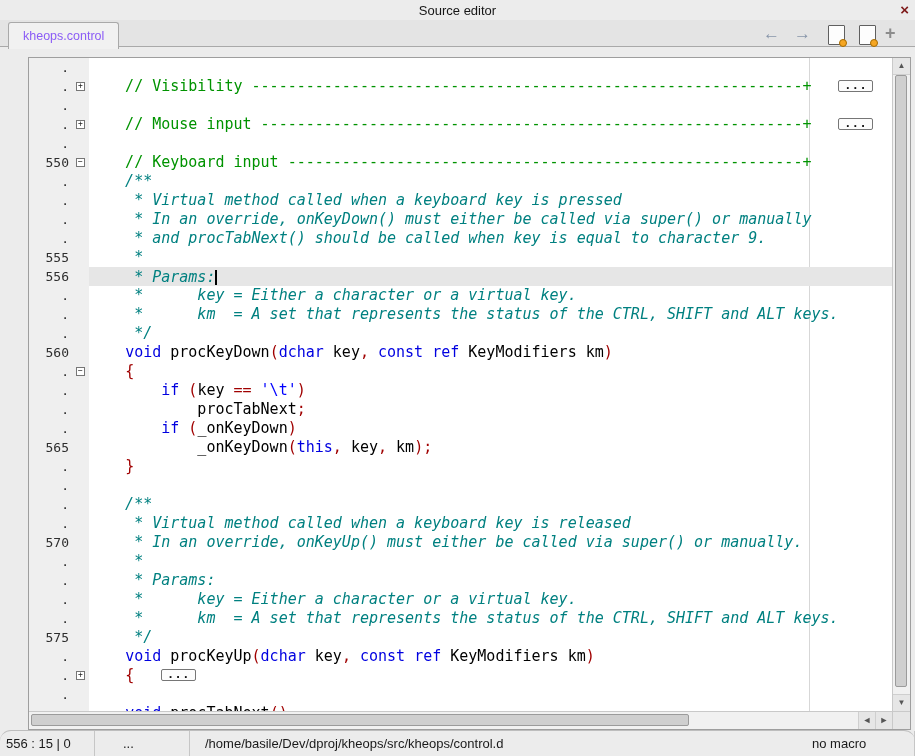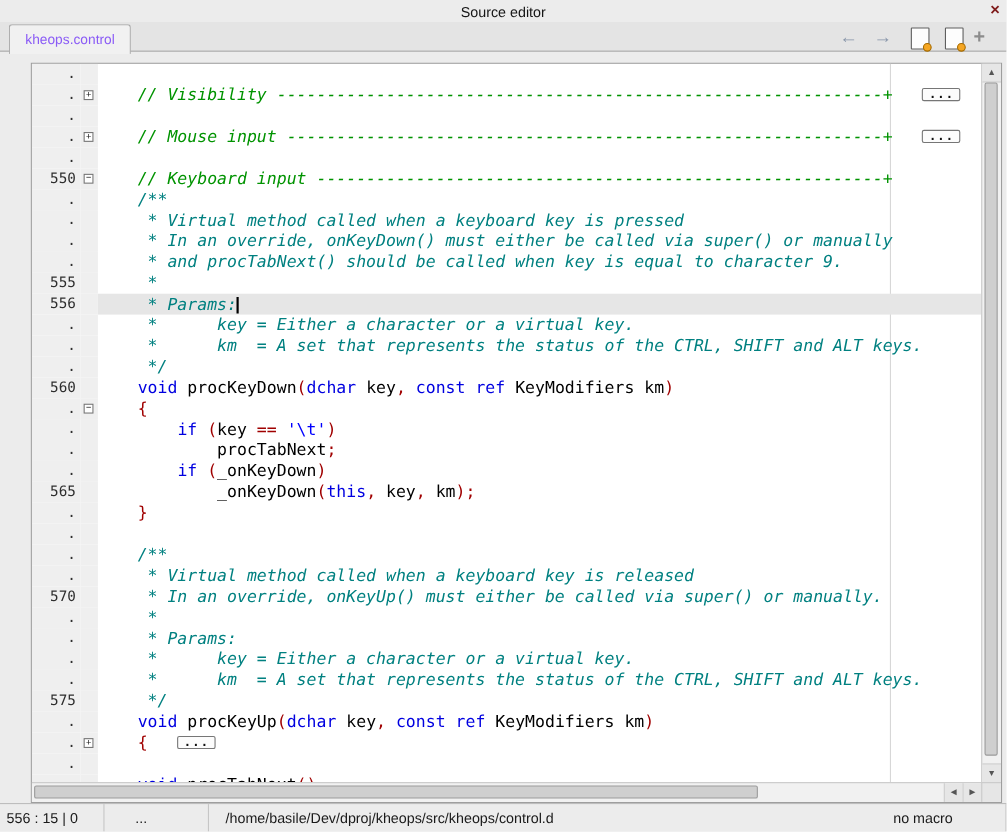--- a/index.html
+++ b/index.html
@@ -39,21 +39,21 @@
   .gut{width:44px;padding-right:4px;box-sizing:border-box;text-align:right;
     background:#EFEFEF;font-family:"DejaVu Sans Mono",monospace;
     font-size:13px;line-height:19px;color:#2E2E2E;flex:0 0 auto;}
   .foldcol{width:16px;background:#EFEFEF;position:relative;flex:0 0 auto;}
   .foldbox{position:absolute;left:3px;top:5px;width:9px;height:9px;box-sizing:border-box;
     border:1px solid #767676;background:#FFFFFF;color:#222;
     font-family:"DejaVu Sans Mono",monospace;font-size:8px;line-height:6px;text-align:center;}
   .codeline{flex:1;white-space:pre;font-family:"DejaVu Sans Mono",monospace;
     font-size:15px;line-height:19px;color:#000;}
   .codeline.cur{background:var(--current_line_bg,#E6E6E6);}
-  .cmt{color:var(--comment,#009300);font-style:italic;}
+  .cmt{color:var(--comment,#009300);}
   .doc{color:var(--doc_comment,#008080);font-style:italic;}
   .kw{color:var(--keyword,#0000E0);font-weight:normal;}
   .sym{color:var(--symbol,#A00000);}
   .str{color:var(--string_literal,#0000FF);}
   .caret{display:inline-block;width:0;height:15px;border-left:2px solid #000;
     transform:translateY(3px);}
   .ellipsisbox{display:inline-block;margin-left:27px;padding:0 5px 1px 5px;
     border:1px solid #767676;border-radius:2px;background:#FCFCFC;color:#111;
     font-family:"DejaVu Sans Mono",monospace;font-weight:bold;font-size:11px;
     line-height:9px;height:12px;letter-spacing:1px;transform:translateY(-2px);
@@ -75,21 +75,21 @@
     text-align:center;font-size:9px;color:#555;background:#E6E6E6;
     border-left:1px solid #CFCFCF;box-sizing:border-box;}
   .h-btn.b1{right:17px;}
   .h-btn.b2{right:0;}
   .corner{position:absolute;right:0;bottom:0;width:18px;height:18px;
     background:#E6E6E6;border-left:1px solid #C9C9C9;border-top:1px solid #C9C9C9;
     box-sizing:border-box;z-index:4;}
   
   .statusbar{position:absolute;left:0;top:730px;width:915px;height:26px;
     background:#ECECEC;border-top:1px solid #BDBDBD;box-sizing:border-box;
-    display:flex;align-items:flex-start;font-size:13px;color:#1A1A1A;}
+    display:flex;align-items:flex-start;font-size:13px;color:#1A1A1A;border-radius:11px;}
   .sp{height:100%;display:flex;align-items:center;border-right:1px solid #C6C6C6;
     box-sizing:border-box;white-space:nowrap;overflow:hidden;}
   .sp1{width:95px;padding-left:6px;}
   .sp2{width:95px;padding-left:28px;}
   .sp3{width:115px;padding-left:12px;}
   .sp4{flex:1;padding-left:15px;border-right:none;}
 </style>
 </head>
 <body>
 

